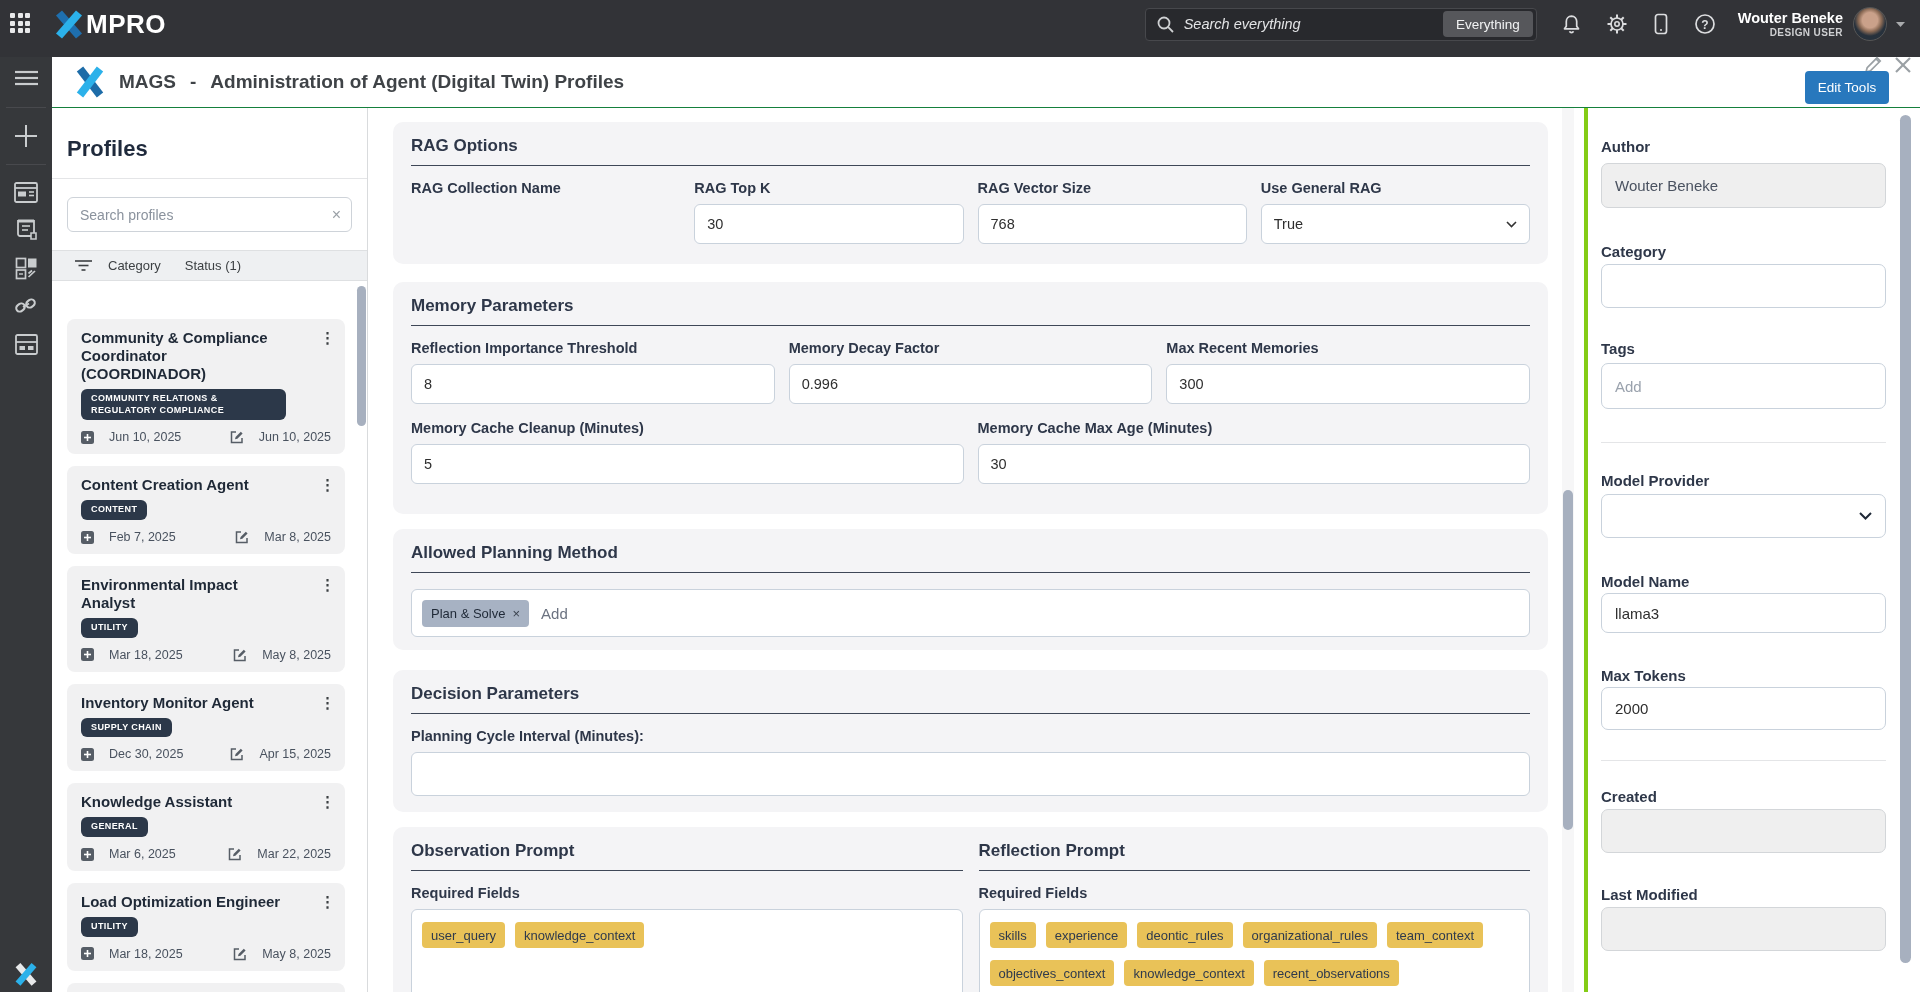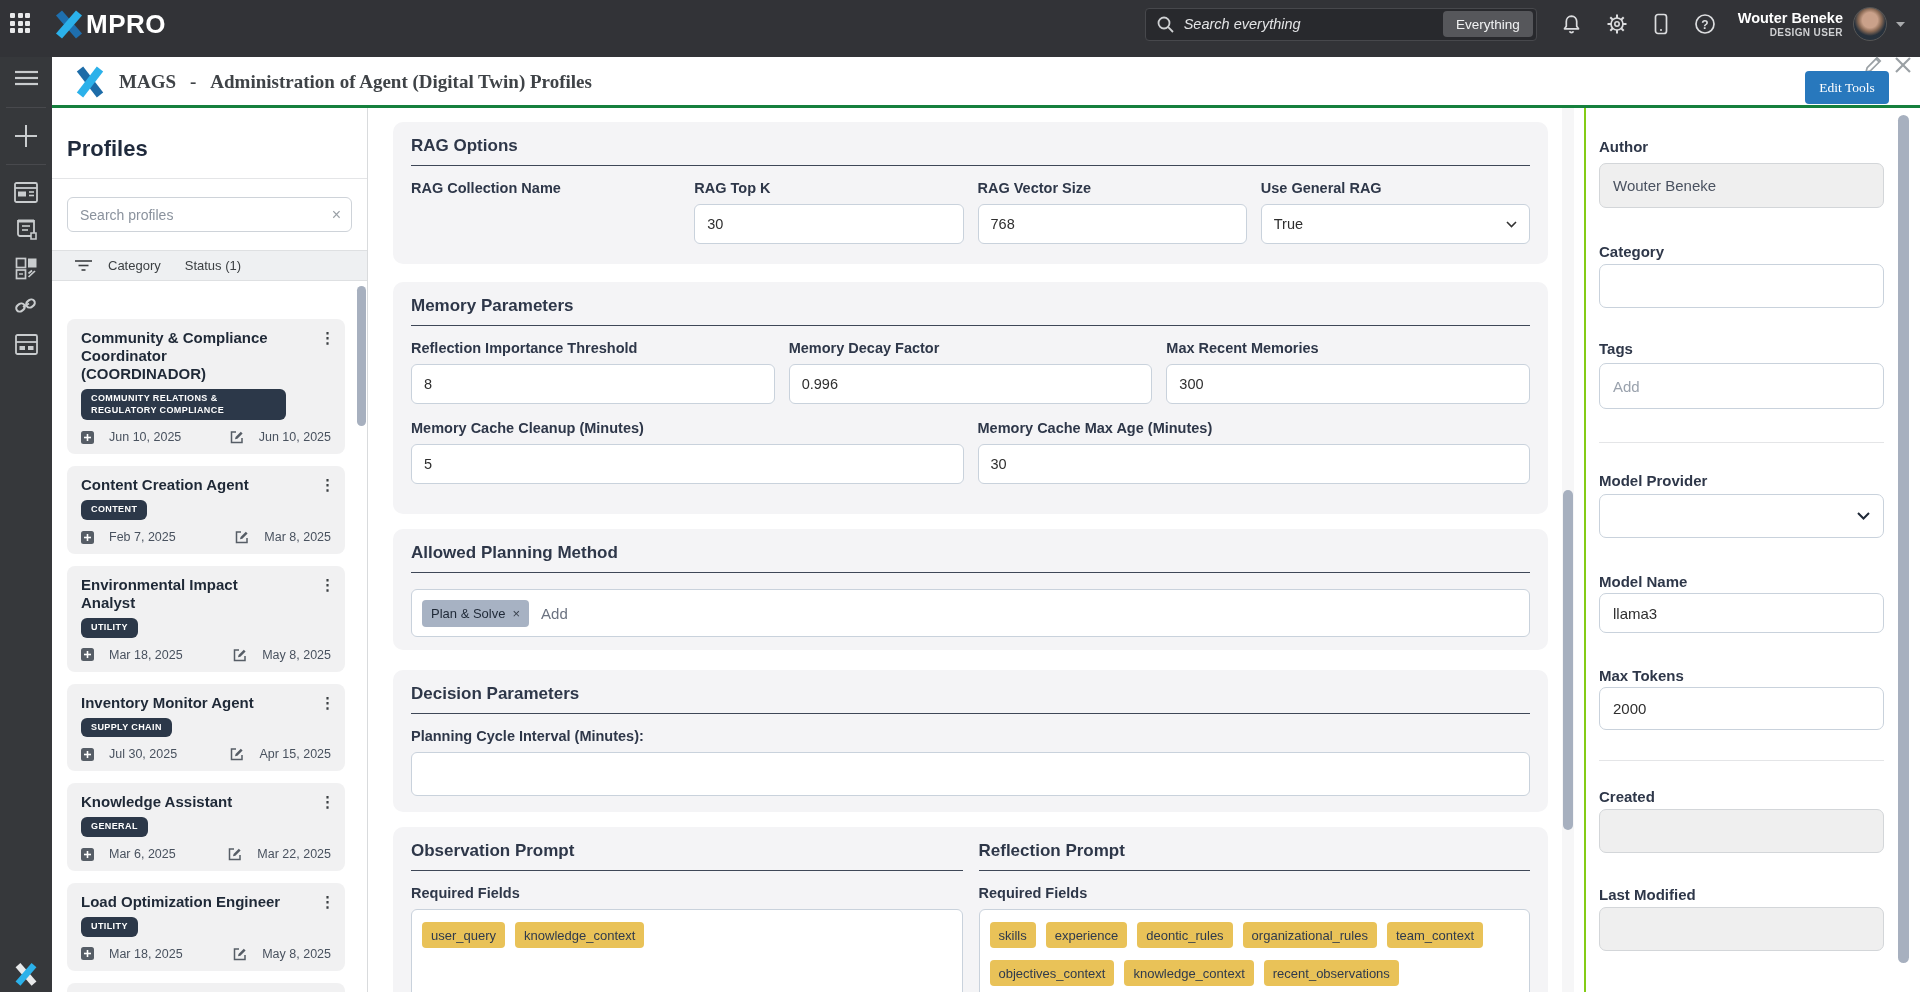--- a/index.html
+++ b/index.html
@@ -22,21 +22,21 @@
 .avatar { margin-left:10px; width:34px; height:34px; border-radius:50%; background:radial-gradient(circle at 50% 38%, #caa18a 0 30%, #8a6a55 45%, #27313c 62%); border:1px solid #555; }
 .caret-down { margin-left:8px; }
 
 
 #sidebar { position:absolute; left:0; top:57px; width:52px; height:935px; background:#36383b; }
 .sb-item { width:52px; display:flex; justify-content:center; align-items:center; }
 .sb-div { border-top:1px solid #48494d; margin:8px 6px; }
 #sidebar .logo-x { position:absolute; left:14px; bottom:6px; }
 
 
-#appheader { position:absolute; left:52px; top:57px; width:1868px; height:51px; background:#fff; border-bottom:3px solid #15803d;font-family:Liberation Serif, serif; }
+#appheader { position:absolute; left:52px; top:57px; width:1868px; height:51px; background:#fff; border-bottom:1px solid #15803d; }
 .ah-left { position:absolute; left:23px; top:9px; display:flex; align-items:center; }
 .ah-title { font-size:19px; font-weight:700; color:#3f4347; margin-left:14px; }
 .ah-sep { font-size:19px; font-weight:700; color:#3f4347; margin-left:14px; }
 #edit-tools { position:absolute; left:1753px; top:14px; width:84px; height:33px; background:#2878bd; color:#fff; font-size:13.5px; border-radius:4px; display:flex; align-items:center; justify-content:center; }
 #hdr-pencil { position:absolute; left:1808px; top:-5px; }
 #hdr-close { position:absolute; left:1841px; top:-2px; }
 
 
 #lpanel { position:absolute; left:52px; top:108px; width:316px; height:884px; background:#fff; border-right:1px solid #d9dbdd; overflow:hidden; }
 .lp-title { font-size:22px; font-weight:700; color:#1f2a3c; margin:28px 0 0 15px; }
@@ -70,21 +70,21 @@
 .chip .x { margin-left:7px; color:#39414d; font-size:13px; }
 .add-ph { color:#6b7280; font-size:15px; margin-left:12px; }
 .ob-cols { display:flex; gap:16px; }
 .ob-cols > div { flex:1; min-width:0; }
 .tagbox { background:#fff; border:1px solid #c9d2dc; border-radius:6px; margin-top:8px; padding:12px 10px; height:160px; display:flex; flex-wrap:wrap; gap:12px 10px; align-content:flex-start; }
 .ytag { background:#e9c258; border-radius:4px; padding:5px 9px; font-size:13px; color:#2f3a4c; height:26px; display:flex; align-items:center; }
 #mid-scroll-track { position:absolute; left:1194px; top:0; width:12px; height:884px; background:#f6f6f7; }
 #mid-scroll { position:absolute; left:1195px; top:382px; width:10px; height:340px; background:#a7b0bf; border-radius:5px; }
 
 
-#rpanel { position:absolute; left:1584px; top:108px; width:336px; height:884px; background:#fff; border-left:2px solid #84cc16; }
+#rpanel { position:absolute; left:1584px; top:108px; width:336px; height:884px; background:#fff; border-left:4px solid #84cc16; }
 .rp-inner { position:absolute; left:13px; top:0; width:285px; }
 .rp-label { font-size:15px; font-weight:700; color:#2e3749; }
 .rp-inp { border:1px solid #c9d2dc; border-radius:7px; height:45px; display:flex; align-items:center; padding:0 13px; font-size:15px; color:#2f2f2f; background:#fff; }
 .rp-inp.ro { background:#efefef; border-color:#d3d6d9; color:#4a5260; }
 .rp-div { border-top:1px solid #e4e5e7; }
 .rp-ph { color:#9aa2ad; }
 #rp-scroll { position:absolute; left:312px; top:7px; width:11px; height:848px; background:#a7b0bf; border-radius:6px; }
 svg { display:block; }
 </style>
 </head>
@@ -366,21 +366,21 @@
         <div><span class="pbadge">SUPPLY CHAIN</span></div>
         <div class="pdates">
           <span class="d">
             <span>
               <svg width="13" height="13" viewBox="0 0 13 13">
                 <rect x="0" y="0" width="13" height="13" rx="2.5" fill="#565d66"></rect>
                 <line x1="6.5" y1="3" x2="6.5" y2="10" stroke="#fff" stroke-width="1.6"></line>
                 <line x1="3" y1="6.5" x2="10" y2="6.5" stroke="#fff" stroke-width="1.6"></line>
               </svg>
             </span>
-            <span>Jul 30, 2025</span>
+            <span>Dec 30, 2025</span>
           </span>
           <span class="d">
             <span>
               <svg width="14" height="14" viewBox="0 0 14 14">
                 <path d="M12 8v4.5H1.5V2H6" fill="none" stroke="#565d66" stroke-width="1.5"></path>
                 <path d="M5 9.3l.6-2.4 5.2-5.2 1.8 1.8-5.2 5.2z" fill="#565d66"></path>
               </svg>
             </span>
             <span>Apr 15, 2025</span>
           </span>

